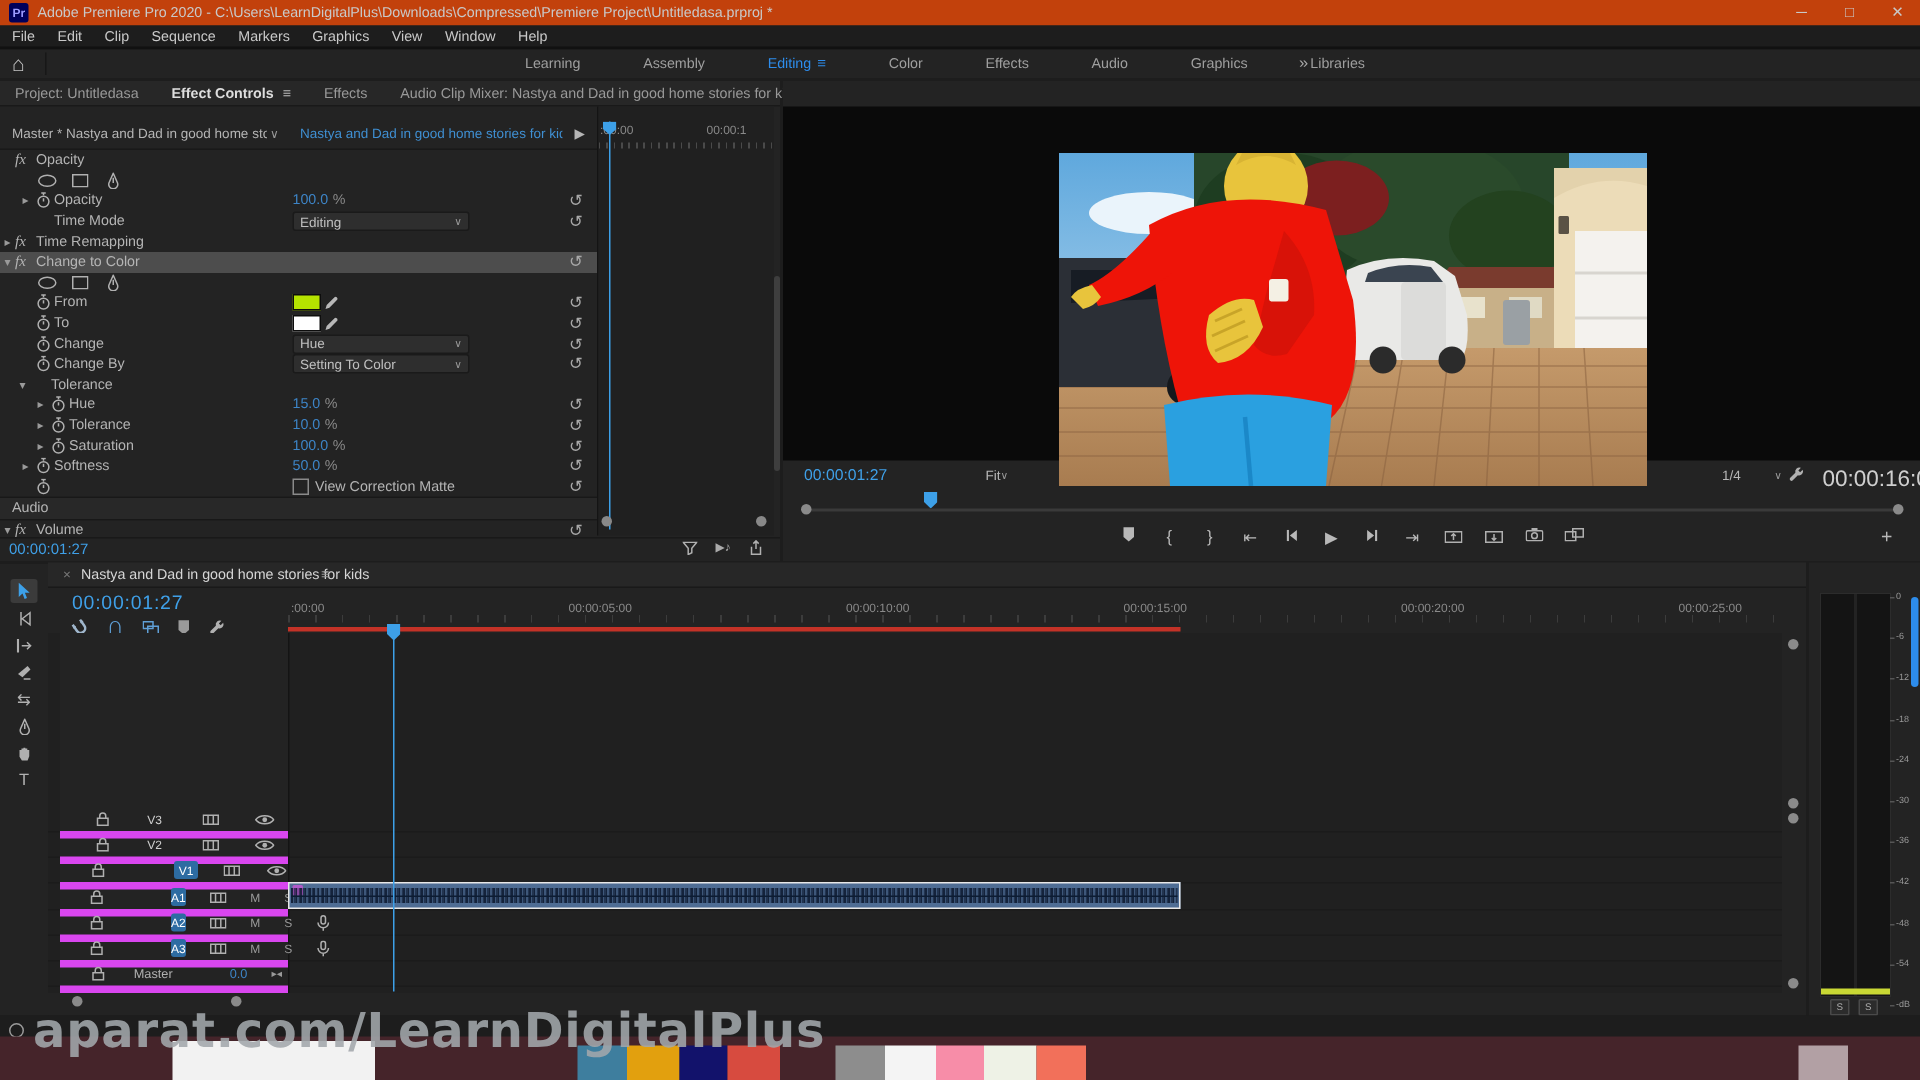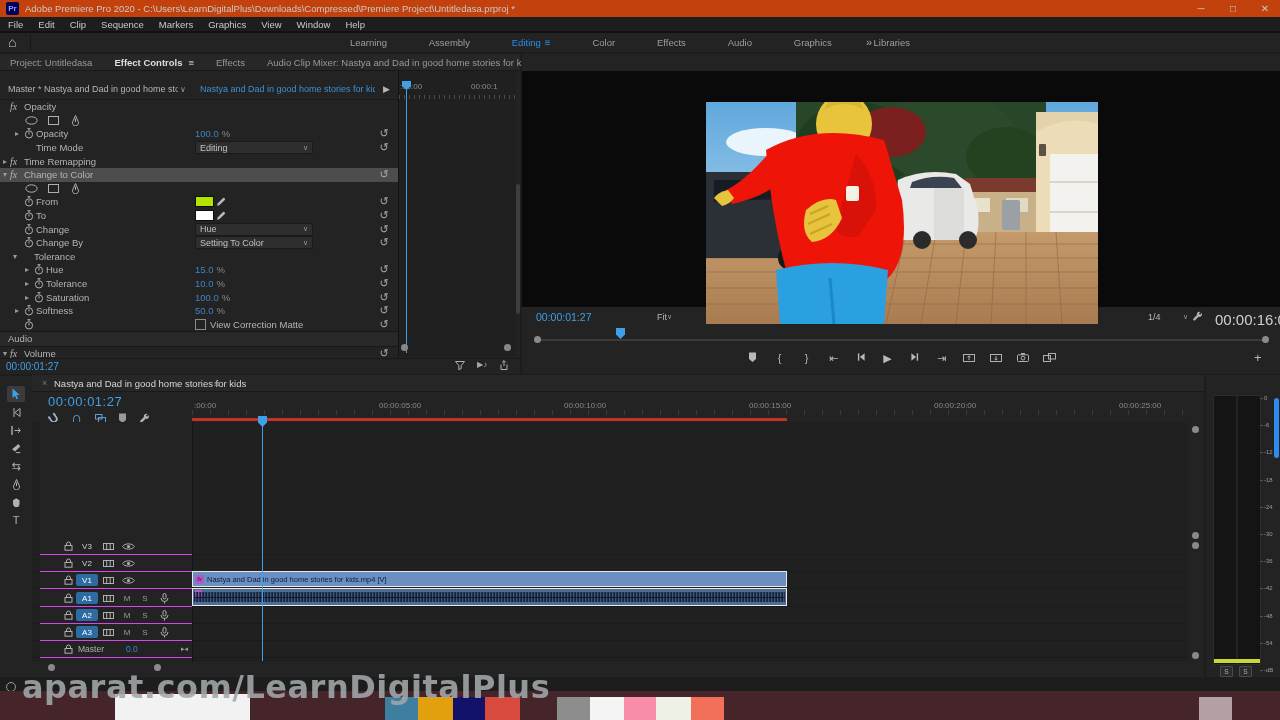--- a/index.html
+++ b/index.html
@@ -122,26 +122,26 @@
   #tl-toolbar{position:absolute;left:16px;top:36px;width:140px;height:14px;display:flex;gap:12px;
               align-items:center;}
   #tl-ruler{position:absolute;left:160px;top:25px;width:996px;height:16px;}
   .ruler-tick-lbl{position:absolute;top:1px;font-size:8px;color:#8a8a8a;white-space:nowrap;}
   #tl-ruler-ticks{position:absolute;left:0;top:10px;width:996px;height:5px;
        background:repeating-linear-gradient(90deg,#3c3c3c 0 1px,transparent 1px 18px);}
   #tl-redbar{position:absolute;left:160px;top:43px;width:595px;height:3px;background:#c33227;}
   #tl-tracks{position:absolute;left:0;top:47px;width:1156px;height:240px;background:#202020;}
   #tl-headers{position:absolute;left:8px;top:0;width:152px;height:240px;background:#232323;
               border-right:1px solid #141414;}
-  .trk{position:absolute;left:0;width:152px;height:16px;display:flex;align-items:center;gap:0;
-       border-bottom:1px solid #d946ef;}
+  .trk{position:absolute;left:0;width:152px;height:16px;display:flex;align-items:center;gap:16px;
+       border-bottom:5px solid #d946ef;}
   .trk .lock{margin-left:20px;width:16px;}
   .trk .badge{width:22px;height:12px;border-radius:2px;display:flex;align-items:center;
               justify-content:center;font-size:8px;color:#cfcfcf;}
-  .trk .badge.on{background:#2d6ca2;color:#fff;}
+  .trk .badge.on{background:#2d6ca2;color:#fff;margin-left:29px;}
   .trk .ticon{width:20px;display:flex;justify-content:center;}
   .trk .mslabel{width:18px;text-align:center;font-size:8px;color:#9a9a9a;}
   .lane{position:absolute;left:0;width:1156px;border-bottom:1px solid #1b1b1b;}
   #clip-video{position:absolute;left:160px;top:149px;width:595px;height:16px;background:#6b8fc0;
               border:1px solid #e8e8e8;box-sizing:border-box;display:flex;align-items:center;}
   #clip-video .fxbadge{width:9px;height:9px;background:#b05ac8;border-radius:2px;margin:0 3px 0 2px;
               font-size:6px;color:#3a0a3a;display:flex;align-items:center;justify-content:center;
               font-style:italic;flex:none;}
   #clip-video .clbl{font-size:7.5px;color:#0d1f3c;white-space:nowrap;overflow:hidden;}
   #clip-audio{position:absolute;left:160px;top:166px;width:595px;height:18px;background:#4f6d94;
@@ -884,24 +884,20 @@
               <svg width="9" height="10" viewBox="0 0 9 10">
                 <rect x="1" y="4.5" width="7" height="4.7" stroke="#b0b0b0" fill="none" stroke-width="1"></rect>
                 <path d="M2.5 4.5V3a2 2 0 0 1 4 0v1.5" stroke="#b0b0b0" fill="none" stroke-width="1"></path>
               </svg>
             </span>
   <span style="font-size:8.5px;color:#b0b0b0;margin-left:2px;">Master</span>
   <span style="font-size:8.5px;color:#3d84c6;margin-left:22px;">0.0</span>
   <span style="margin-left:auto;margin-right:4px;font-size:7px;color:#9a9a9a;">▸◂</span>
           </div>
         </div>
-      <div id="clip-video">
-        <span class="fxbadge">fx</span>
-        <span class="clbl">Nastya and Dad in good home stories for kids.mp4 [V]</span>
-      </div>
       <div id="clip-audio">
         <span class="fxbadge2"></span>
         <div class="wave"></div>
         <div class="mid"></div>
       </div>
     </div>
     <div id="tl-playhead"></div>
     <div id="tl-ph-marker"></div>
     <div id="tl-hsb">
       <span class="sb-dot" style="left:8px;top:0;"></span>

